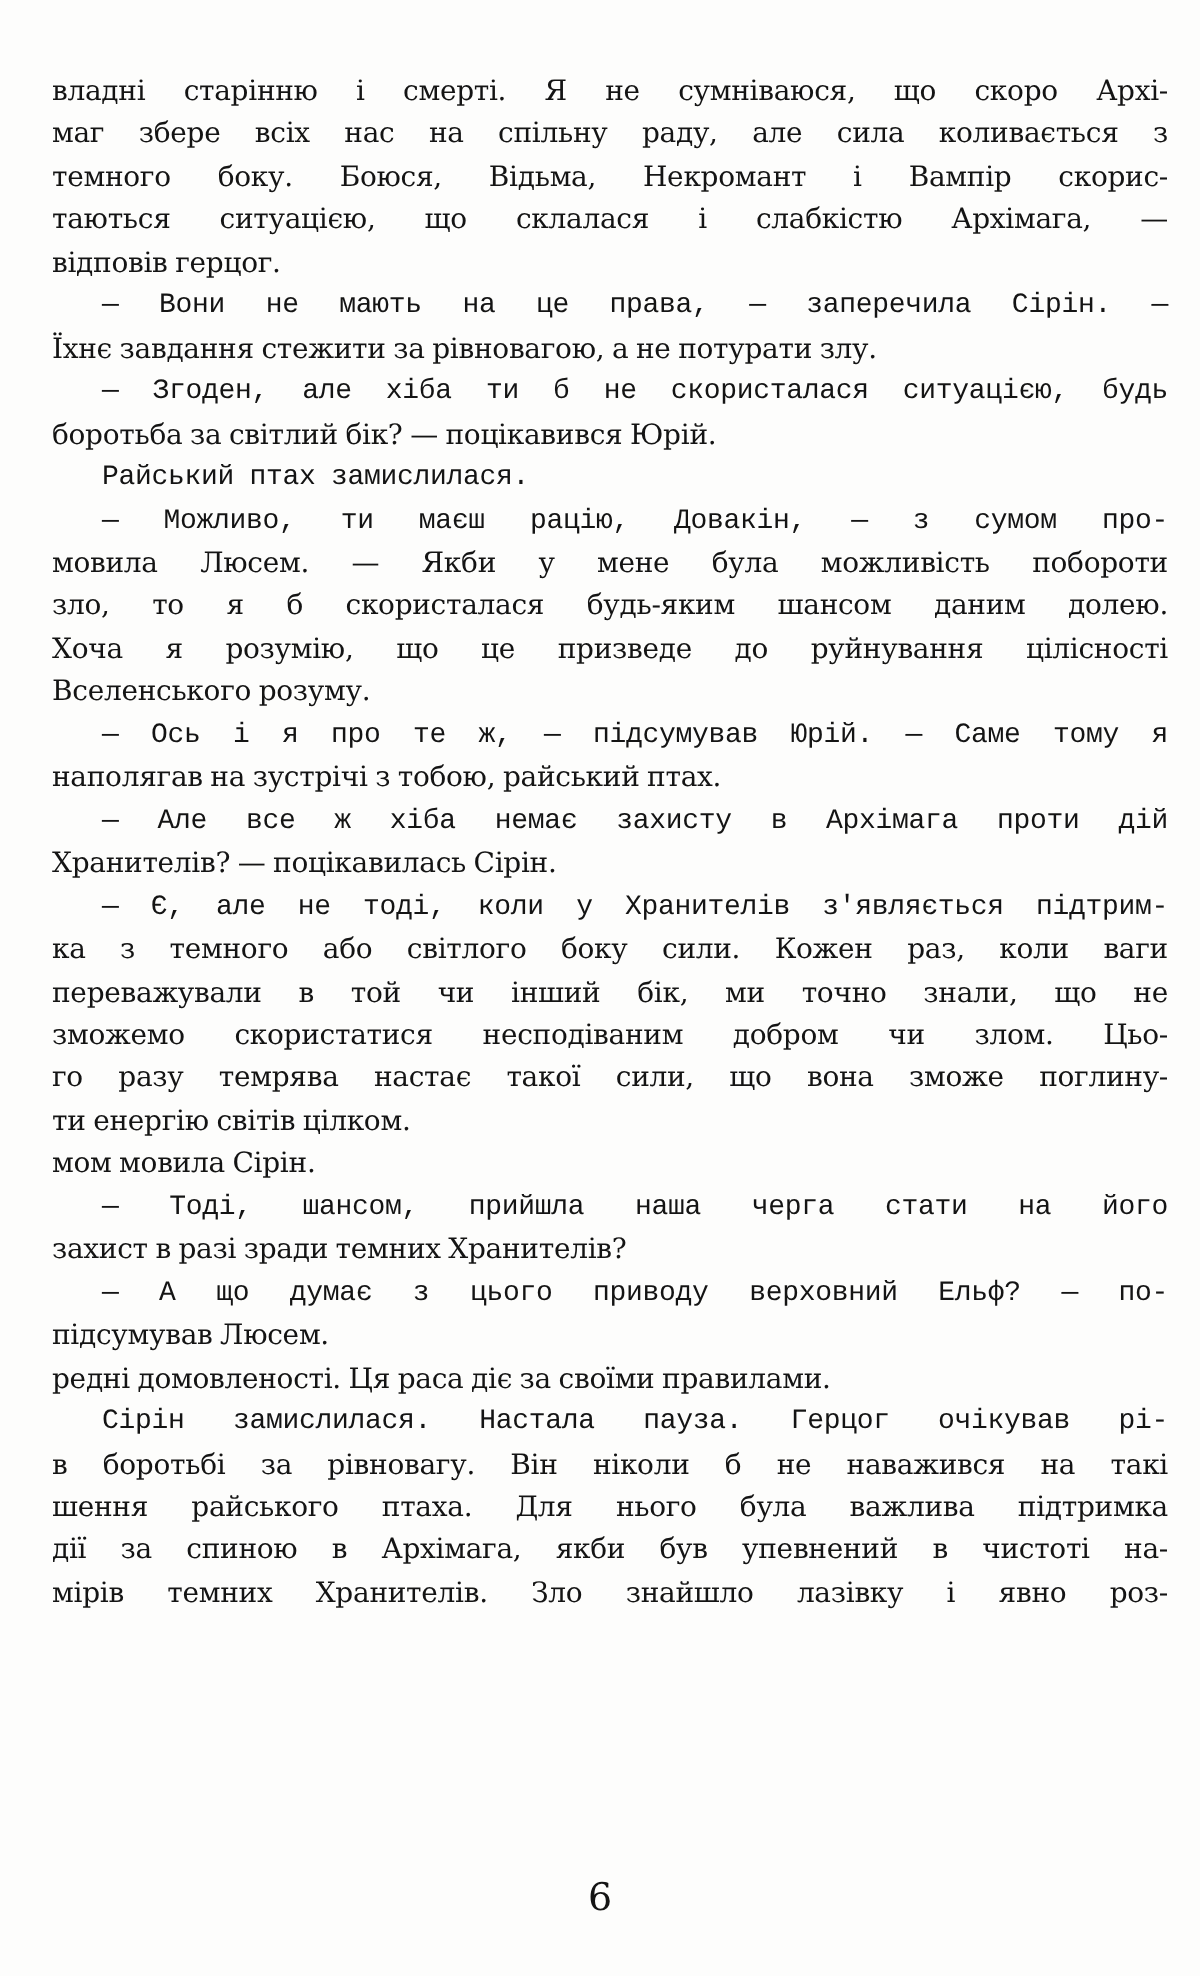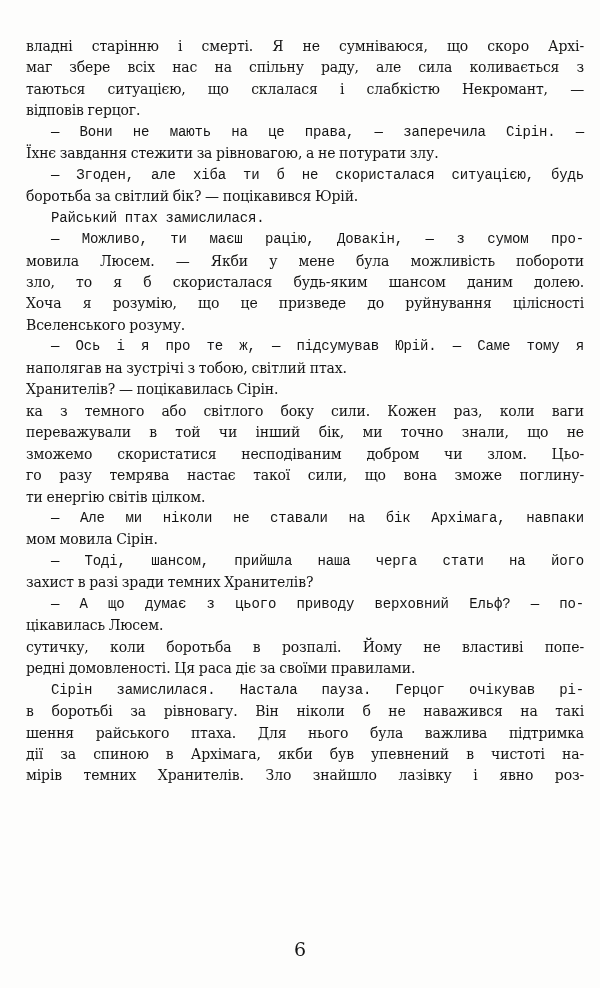--- a/index.html
+++ b/index.html
@@ -51,47 +51,48 @@
       font-size: 19px;
       color: #141414;
     }
   </style>
 </head>
 <body>
 
 <div class="page" id="page-body">
     <span class="line">владні старінню і смерті. Я не сумніваюся, що скоро Архі-</span>
     <span class="line">маг збере всіх нас на спільну раду, але сила коливається з</span>
-    <span class="line">таються ситуацією, що склалася і слабкістю Некромант, —</span>
+    <span class="line">темного боку. Боюся, Відьма, Некромант і Вампір скорис-</span>
+    <span class="line">таються ситуацією, що склалася і слабкістю Архімага, —</span>
     <span class="line last">відповів герцог.</span>
     <span class="line indent">— Вони не мають на це права, — заперечила Сірін. —</span>
     <span class="line last">Їхнє завдання стежити за рівновагою, а не потурати злу.</span>
     <span class="line indent">— Згоден, але хіба ти б не скористалася ситуацією, будь</span>
     <span class="line last">боротьба за світлий бік? — поцікавився Юрій.</span>
     <span class="line indent last">Райський птах замислилася.</span>
     <span class="line indent">— Можливо, ти маєш рацію, Довакін, — з сумом про-</span>
     <span class="line">мовила Люсем. — Якби у мене була можливість побороти</span>
     <span class="line">зло, то я б скористалася будь-яким шансом даним долею.</span>
     <span class="line">Хоча я розумію, що це призведе до руйнування цілісності</span>
     <span class="line last">Вселенського розуму.</span>
     <span class="line indent">— Ось і я про те ж, — підсумував Юрій. — Саме тому я</span>
-    <span class="line last">наполягав на зустрічі з тобою, світлий птах.</span>
+    <span class="line last">наполягав на зустрічі з тобою, райський птах.</span>
+    <span class="line indent">— Але все ж хіба немає захисту в Архімага проти дій</span>
     <span class="line last">Хранителів? — поцікавилась Сірін.</span>
+    <span class="line indent">— Є, але не тоді, коли у Хранителів з'являється підтрим-</span>
     <span class="line">ка з темного або світлого боку сили. Кожен раз, коли ваги</span>
     <span class="line">переважували в той чи інший бік, ми точно знали, що не</span>
     <span class="line">зможемо скористатися несподіваним добром чи злом. Цьо-</span>
     <span class="line">го разу темрява настає такої сили, що вона зможе поглину-</span>
     <span class="line last">ти енергію світів цілком.</span>
-    <span class="line indent">— Але ми ніколи не ставали на бік Архімага, навпаки</span>
     <span class="line last">мом мовила Сірін.</span>
     <span class="line indent">— Тоді, шансом, прийшла наша черга стати на його</span>
     <span class="line last">захист в разі зради темних Хранителів?</span>
     <span class="line indent">— А що думає з цього приводу верховний Ельф? — по-</span>
-    <span class="line last">цікавилась Люсем.</span>
-    <span class="line">сутичку, коли боротьба в розпалі. Йому не властиві попе-</span>
+    <span class="line last">підсумував Люсем.</span>
     <span class="line last">редні домовленості. Ця раса діє за своїми правилами.</span>
     <span class="line indent">Сірін замислилася. Настала пауза. Герцог очікував рі-</span>
     <span class="line">в боротьбі за рівновагу. Він ніколи б не наважився на такі</span>
     <span class="line">шення райського птаха. Для нього була важлива підтримка</span>
     <span class="line">дії за спиною в Архімага, якби був упевнений в чистоті на-</span>
     <span class="line">мірів темних Хранителів. Зло знайшло лазівку і явно роз-</span>
   </div>
 <div class="page-number">6</div>
 
 </body></html>

